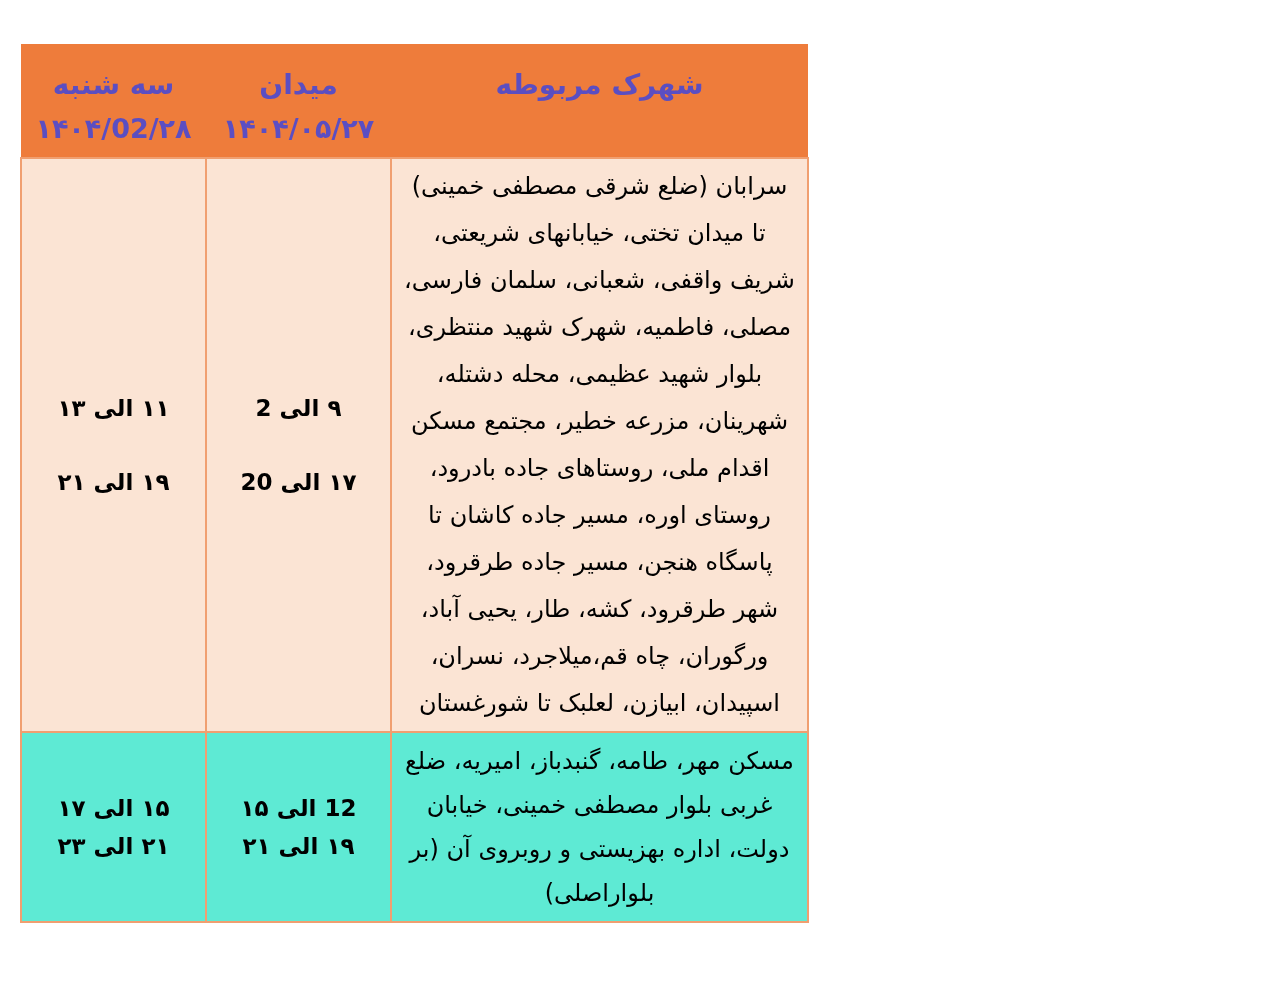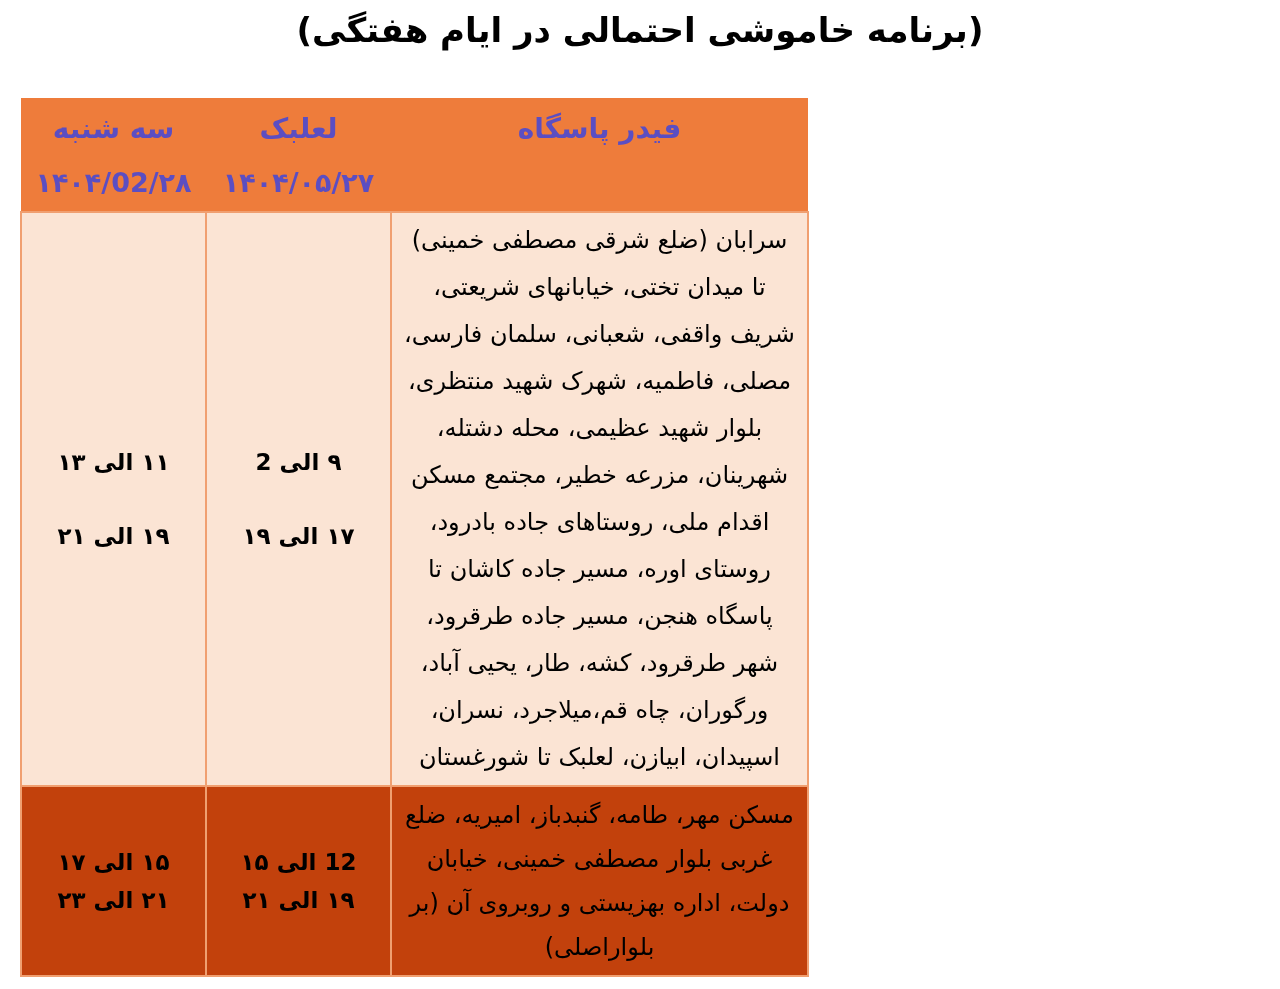--- a/index.html
+++ b/index.html
@@ -31,21 +31,21 @@
   }
   table.schedule col.c-feeder  { width: 417px; }
   table.schedule col.c-monday  { width: 185px; }
   table.schedule col.c-tuesday { width: 185px; }
 
   
   thead th {
     background: #EE7C3B;
     border: none;
     height: 114px;
-    padding: 14px 4px 12px 4px;
+    padding: 24px 4px 12px 4px;
     vertical-align: top;
     font-weight: bold;
     color: #5B4EC2;
   }
   thead .hcell {
     height: 100%;
     display: flex;
     flex-direction: column;
     justify-content: space-between;
     align-items: center;
@@ -54,21 +54,21 @@
   thead .date { font-size: 27px; line-height: 32px; direction: ltr; }
 
   
   tbody td {
     border: 2px solid #F09F70;
     vertical-align: middle;
     text-align: center;
     padding: 0;
   }
   tr.row-odd  td { background: #FBE4D4; }
-  tr.row-even td { background: #c2410c; }
+  tr.row-even td { background: #5eead4; }
 
   tr.row-odd  { height: 540px; margin-top: 24px; }
   tr.row-even { height: 157px; }
 
   .feeder-text {
     font-size: 24px;
     line-height: 47px;
     padding: 4px 10px;
     text-align: center;
     direction: rtl;
@@ -87,59 +87,58 @@
     direction: rtl;
   }
   tr.row-even .times { gap: 8px; }
   .time-range { line-height: 30px; white-space: nowrap; }
 </style>
 </head>
 <body>
 
 <div class="page">
 
-  <h1 class="title">(برنامه خاموشی احتمالی در ایام هفتگی)</h1>
 
   <table class="schedule">
     <colgroup>
       <col class="c-feeder">
       <col class="c-monday">
       <col class="c-tuesday">
     </colgroup>
     <thead>
       <tr>
         <th>
           <div class="hcell">
-            <span class="day">فیدر پاسگاه</span>
+            <span class="day">شهرک مربوطه</span>
             <span class="date"></span>
           </div>
         </th>
         <th>
           <div class="hcell">
-            <span class="day">لعلبک</span>
+            <span class="day">میدان</span>
             <span class="date">۱۴۰۴/۰۵/۲۷</span>
           </div>
         </th>
         <th>
           <div class="hcell">
             <span class="day">سه شنبه</span>
             <span class="date">۱۴۰۴/02/۲۸</span>
           </div>
         </th>
       </tr>
     </thead>
     <tbody>
       <tr class="row-odd">
         <td>
           <div class="feeder-text">سرابان (ضلع شرقی مصطفی خمینی) تا میدان تختی، خیابانهای شریعتی، شریف واقفی، شعبانی، سلمان فارسی، مصلی، فاطمیه، شهرک شهید منتظری، بلوار شهید عظیمی، محله دشتله، شهرینان، مزرعه خطیر، مجتمع مسکن اقدام ملی، روستاهای جاده بادرود، روستای اوره، مسیر جاده کاشان تا پاسگاه هنجن، مسیر جاده طرقرود، شهر طرقرود، کشه، طار، یحیی آباد، ورگوران، چاه قم،میلاجرد، نسران، اسپیدان، ابیازن، لعلبک تا شورغستان</div>
         </td>
         <td>
           <div class="times">
             <span class="time-range">۹ الی 2</span>
-            <span class="time-range">۱۷ الی ۱۹</span>
+            <span class="time-range">۱۷ الی 20</span>
           </div>
         </td>
         <td>
           <div class="times">
             <span class="time-range">۱۱ الی ۱۳</span>
             <span class="time-range">۱۹ الی ۲۱</span>
           </div>
         </td>
       </tr>
       <tr class="row-even">

